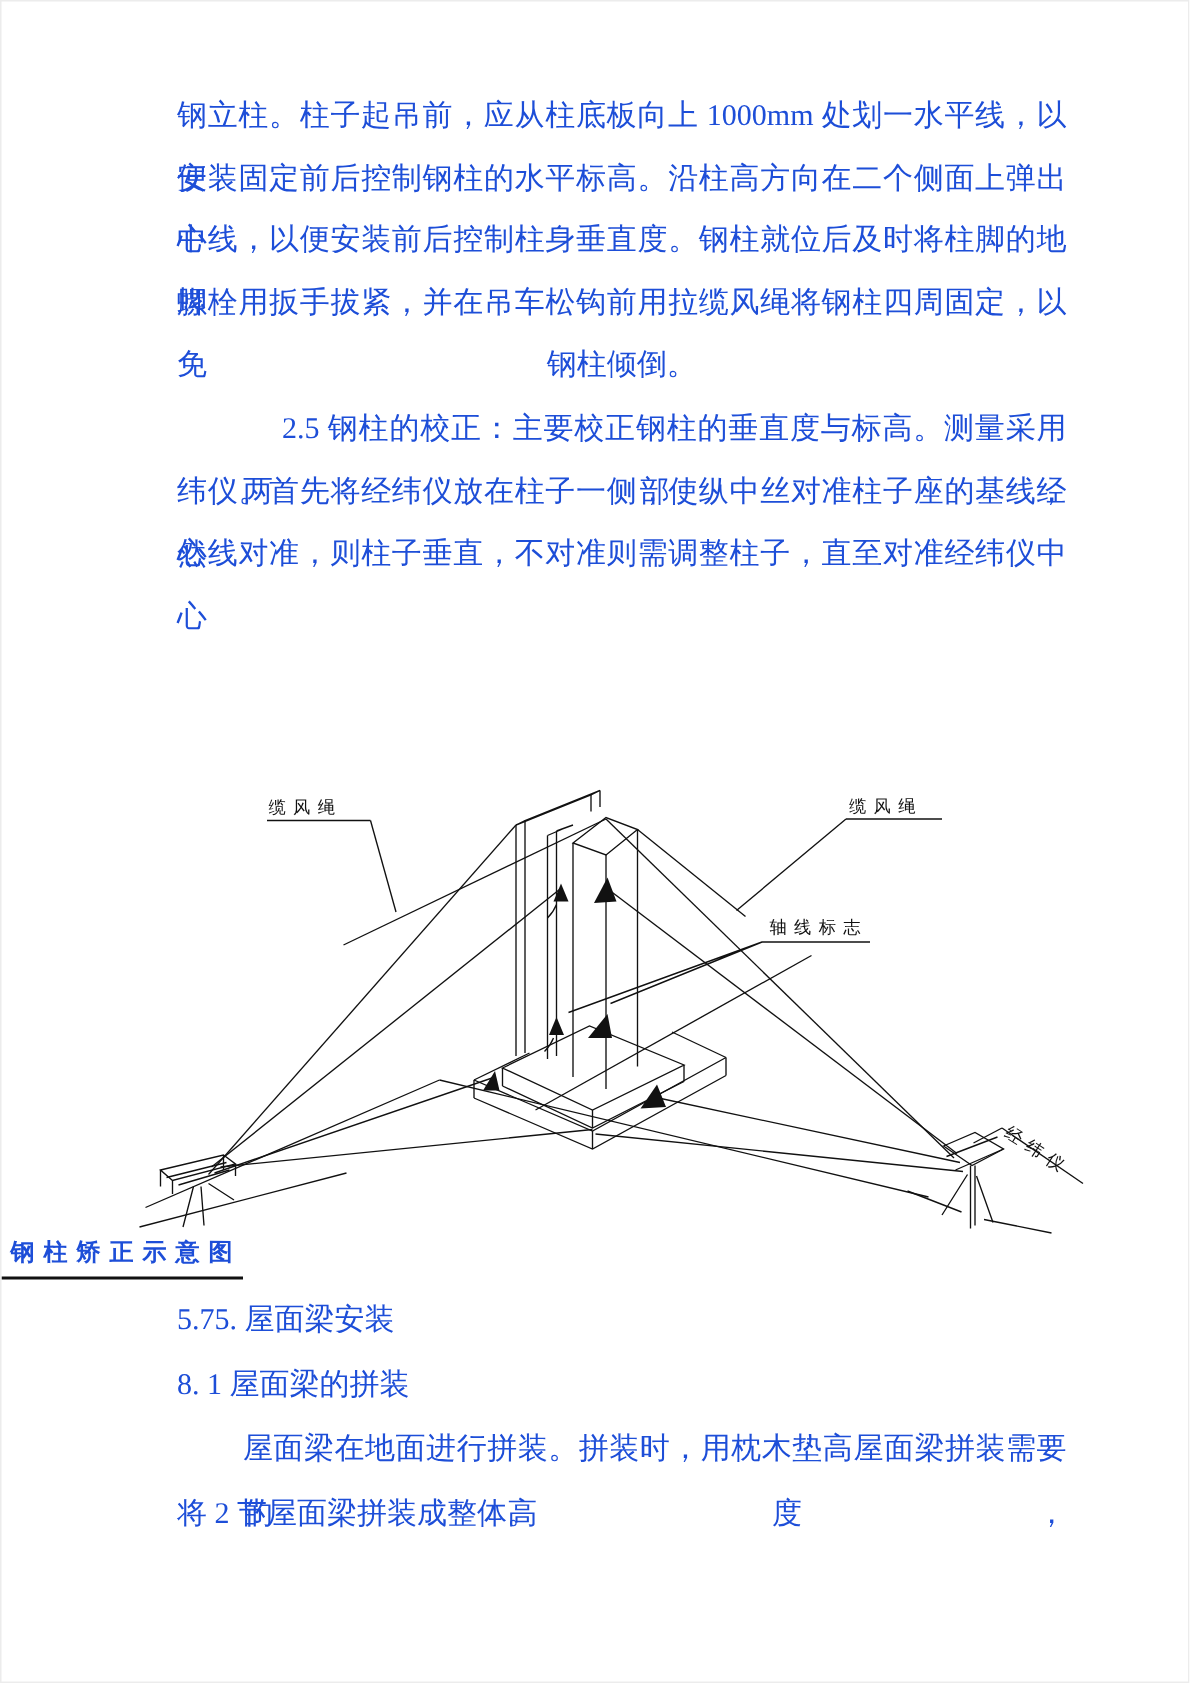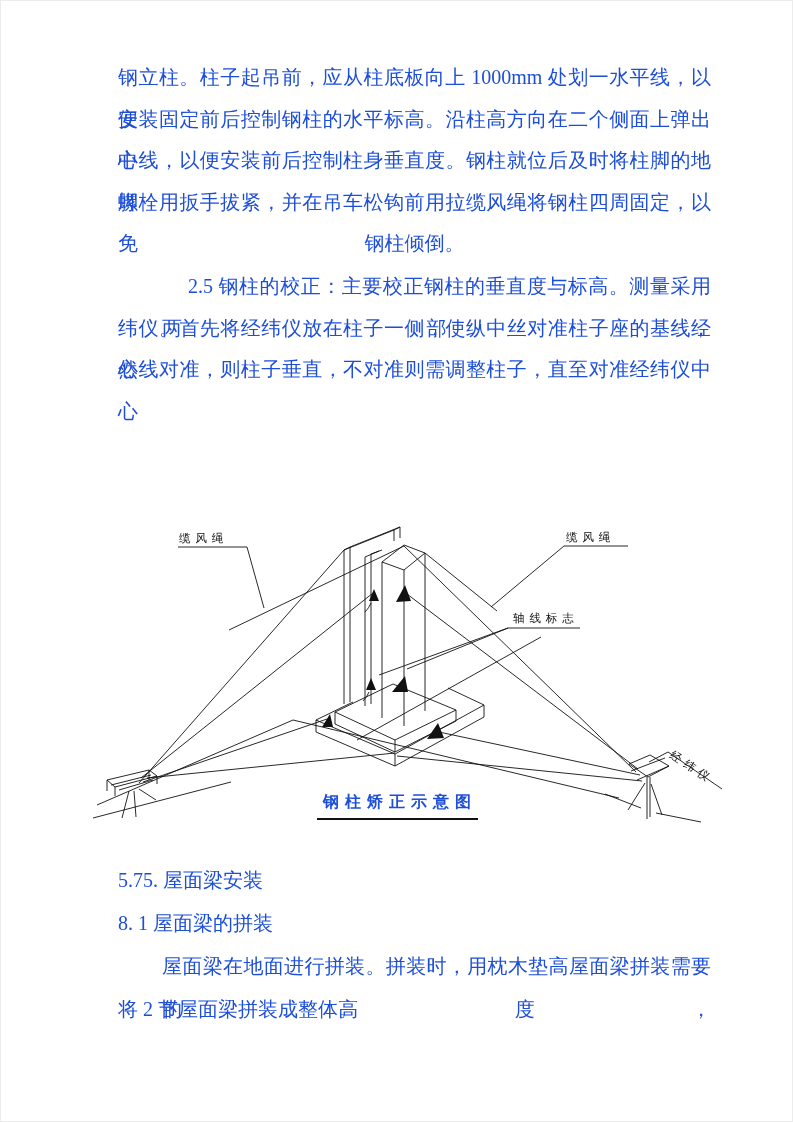--- a/index.html
+++ b/index.html
@@ -11,21 +11,21 @@
   .block{position:absolute;left:117px;width:593px;}
   .ln{font-size:20px;line-height:41.5px;height:41.5px;white-space:nowrap;overflow:visible;text-align:center;}
   .ln.j{text-align:justify;text-align-last:justify;white-space:normal;}
   .ln.ind{text-indent:26px;margin-left:44px;}
   .ln2{font-size:20px;line-height:43px;height:43px;white-space:nowrap;}
   .ln2.j{text-align:justify;text-align-last:justify;white-space:normal;margin-left:44px;}
   .figure-svg{position:absolute;left:0;top:515px;width:793px;height:310px;}
   .figure-svg line,.figure-svg path,.figure-svg polyline{stroke:#111;stroke-width:0.9;fill:none;}
   .figure-svg polygon{fill:#111;stroke:none;}
   .figure-svg text{fill:#111;font-size:11.5px;letter-spacing:1px;font-family:"Liberation Serif","DejaVu Serif",serif;}
-  .caption-wrap{position:absolute;top:791px;left:0;width:793px;text-align:center;}
+  .caption-wrap{position:absolute;top:824px;left:0;width:793px;}
   .caption{
     display:inline-block;font-weight:bold;font-size:16px;letter-spacing:1px;
     border-bottom:2px solid #111;padding:0 6px 5px 6px;
   }
 </style>
 </head>
 <body>
 
 <div class="page">
 

